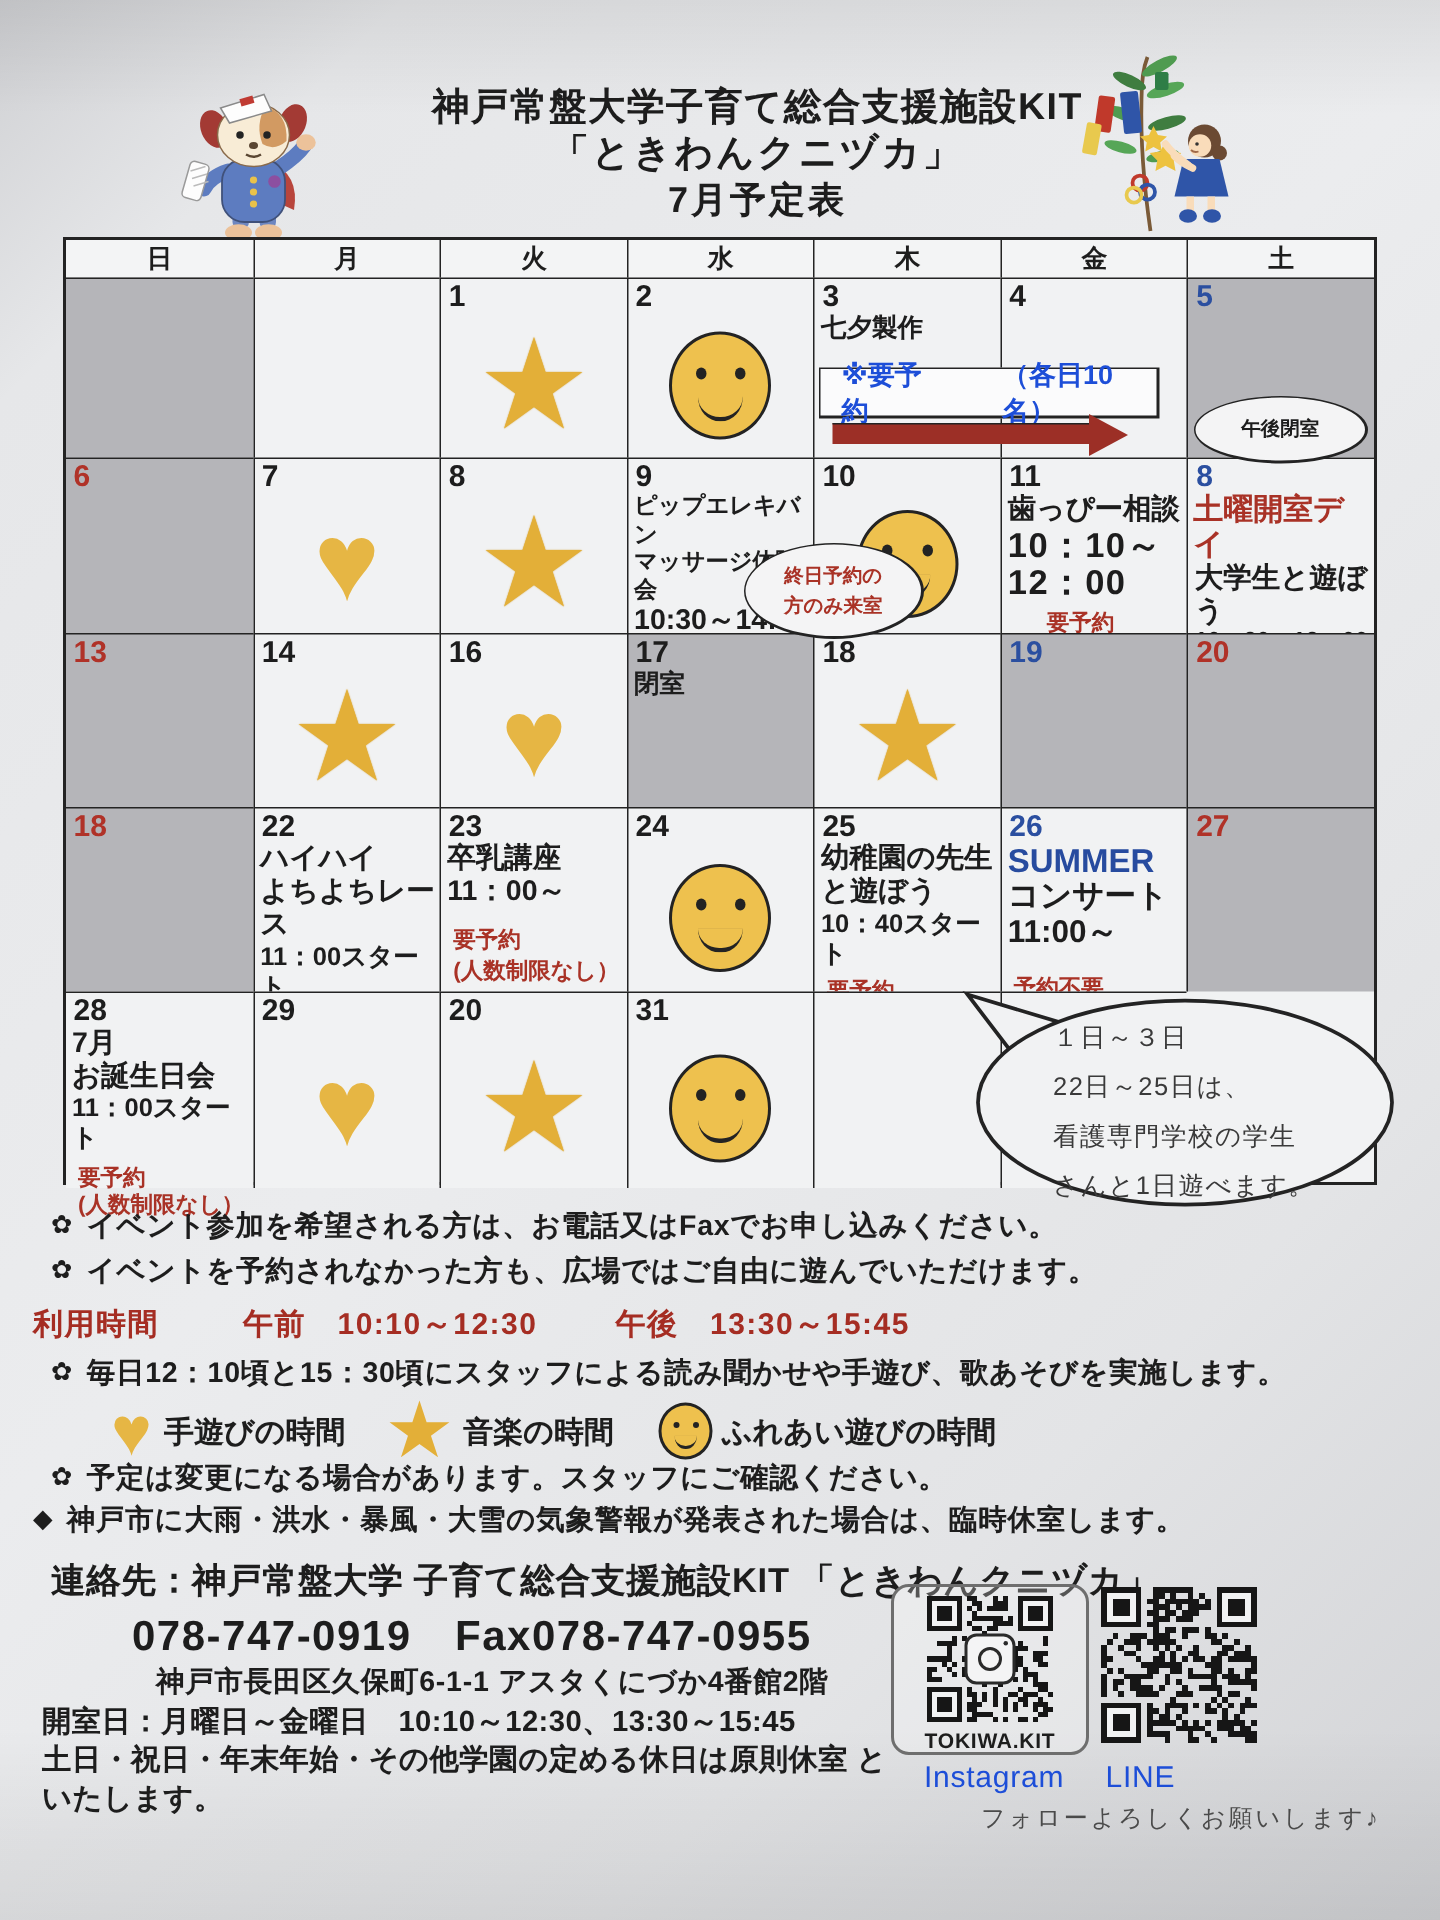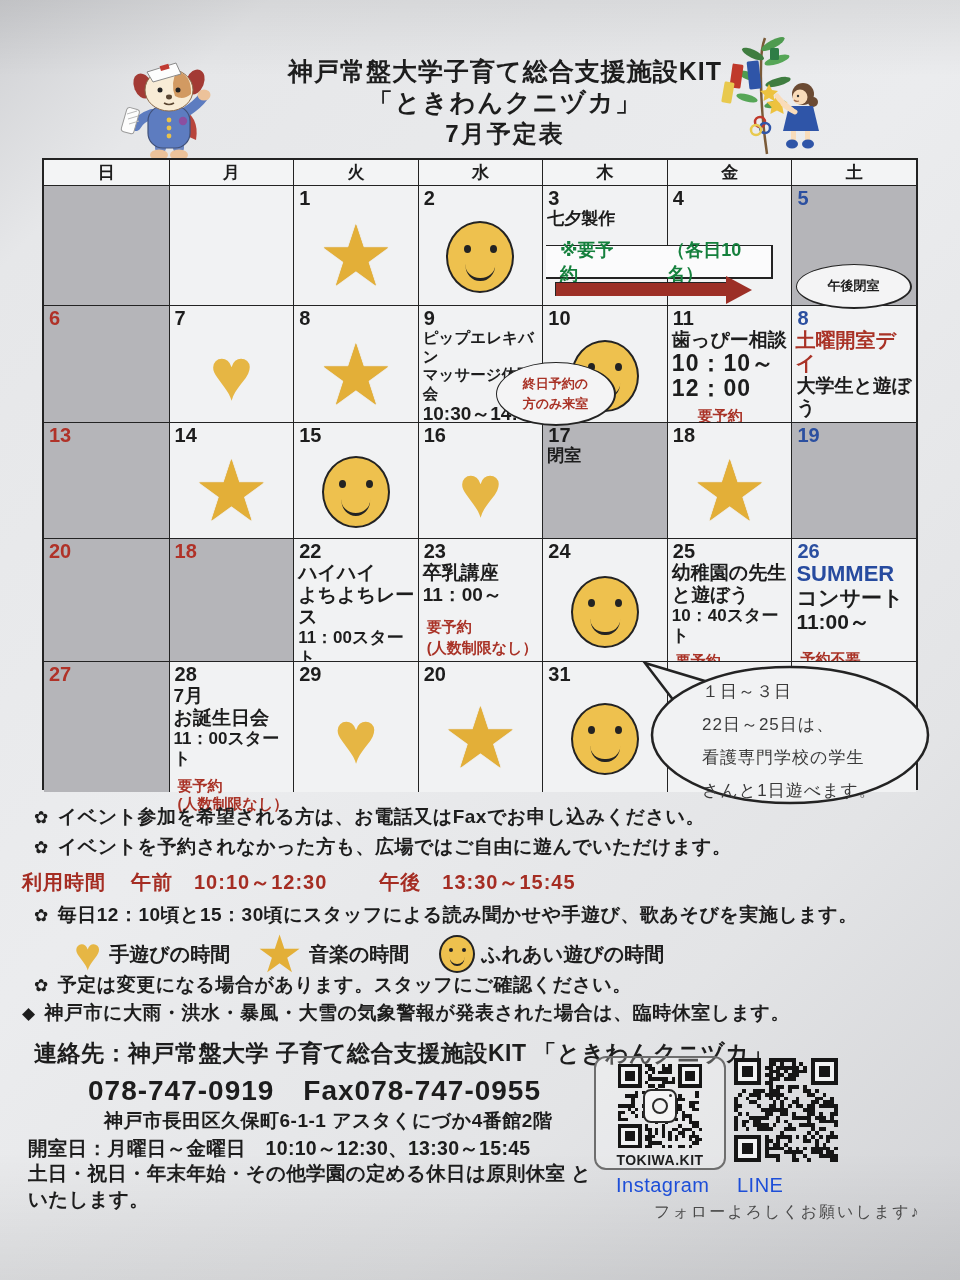--- a/index.html
+++ b/index.html
@@ -46,39 +46,39 @@
   .ev-s{font-size:15.5px;font-weight:bold;line-height:1.2;padding-left:4px;}
   .ev-m{font-size:19px;font-weight:bold;line-height:1.15;padding-left:4px;}
   .ev-t{font-size:23px;font-weight:bold;line-height:1.1;padding-left:4px;letter-spacing:1px;}
   .red-l{color:#a93226;font-size:15px;font-weight:bold;padding-left:8px;line-height:1.2;}
   .blue-t{color:#274b9f;font-size:22px;font-weight:bold;line-height:1.1;padding-left:4px;}
   .redttl{color:#a93226;font-size:20px;font-weight:bold;line-height:1.15;padding-left:3px;}
   .mt-a{margin-top:auto;padding-bottom:4px;}
   
   .reserve-box{position:absolute;left:502px;top:85px;width:227px;height:34px;background:#fbfbfc;
     border:2.5px solid #232323;display:flex;align-items:center;z-index:4;box-sizing:border-box;}
-  .reserve-box span{color:#15803d;font-weight:bold;font-size:18px;}
+  .reserve-box span{color:#1d4ed8;font-weight:bold;font-size:18px;}
   .reserve-box .r1{margin-left:14px;} .reserve-box .r2{margin-left:40px;}
   .arrow{position:absolute;left:511px;top:122px;width:172px;height:14px;background:#9c2f26;z-index:4;}
   .arrow:after{content:"";position:absolute;right:-25px;top:-7px;border-left:26px solid #9c2f26;
     border-top:14px solid transparent;border-bottom:14px solid transparent;}
   .bubble{position:absolute;background:#f4f4f5;border:2px solid #232323;border-radius:50%;
     display:flex;flex-direction:column;align-items:center;justify-content:center;z-index:5;text-align:center;}
   .bub5{left:752px;top:104px;width:116px;height:45px;font-size:13px;font-weight:600;}
   .bub-visit{left:452px;top:202px;width:120px;height:64px;color:#a93226;font-size:13px;font-weight:bold;line-height:1.5;}
   
   .big-bubble{position:absolute;left:630px;top:653px;width:310px;height:165px;z-index:6;}
   .big-bubble .txt{position:absolute;left:72px;top:22px;width:220px;font-size:17px;line-height:1.95;
     color:#3a3a3a;letter-spacing:1px;font-weight:500;}
   
   .note{position:absolute;left:34px;font-size:19px;font-weight:bold;letter-spacing:.5px;display:flex;align-items:center;}
   .note .b{font-size:17px;margin-right:9px;}
   .hours{position:absolute;left:22px;top:869px;color:#a52d23;font-size:20px;font-weight:bold;letter-spacing:1px;}
   .hours span{margin-right:0;}
-  .hours .hl{margin-right:25px;} .hours .am{margin-right:52px;}
+  .hours .hl{margin-right:56px;} .hours .am{margin-right:52px;}
   .legend{position:absolute;left:74px;top:928px;display:flex;align-items:center;font-size:20px;font-weight:bold;}
   .legend .lh{color:#e6b644;font-size:46px;line-height:1;margin-right:8px;}
   .legend .ls{color:#e3af38;font-size:52px;line-height:1;margin:0 6px 0 26px;}
   .legend .lsm{margin:0 6px 0 30px;}
   
   .c1{position:absolute;left:34px;top:1038px;font-size:23px;font-weight:bold;letter-spacing:.5px;}
   .c2{position:absolute;left:88px;top:1072px;font-size:28px;font-weight:bold;letter-spacing:1px;}
   .c3{position:absolute;left:104px;top:1108px;font-size:19px;font-weight:bold;letter-spacing:.5px;}
   .open-lines{position:absolute;left:28px;top:1136px;font-size:19.5px;font-weight:bold;line-height:1.3;letter-spacing:.3px;}
   
@@ -260,30 +260,20 @@
     <div class="red-l mt-a" style="font-size:14.5px;">午前要予約10組</div>
   </div>
 
   <div class="cell gray">
     <div class="num red">13</div>
   </div>
   <div class="cell">
     <div class="num">14</div>
     <div class="icon-area">
         <span class="g-star">★</span>
-      </div>
-  </div>
-  <div class="cell">
-    <div class="num">15</div>
-    <div class="icon-area">
-        <div class="smiley">
-          <span class="eye l"></span>
-          <span class="eye r"></span>
-          <span class="mouth"></span>
-        </div>
       </div>
   </div>
   <div class="cell">
     <div class="num">16</div>
     <div class="icon-area">
         <span class="g-heart">♥</span>
       </div>
   </div>
   <div class="cell gray">
     <div class="num">17</div>

